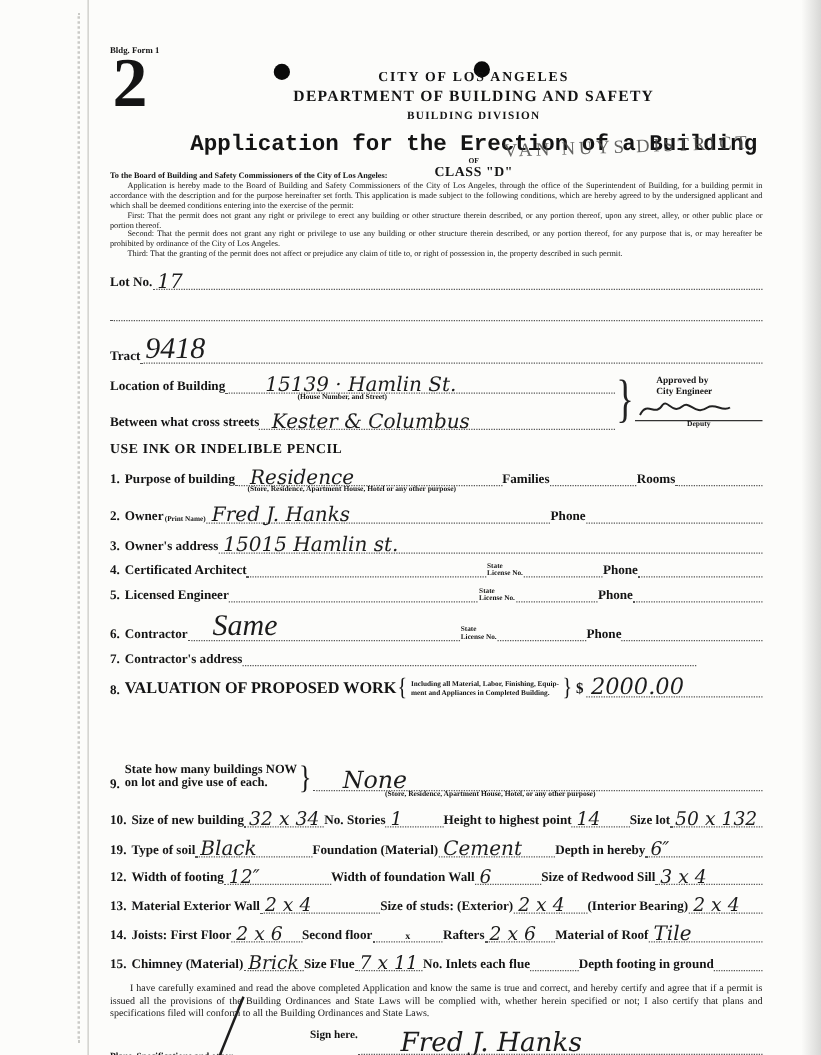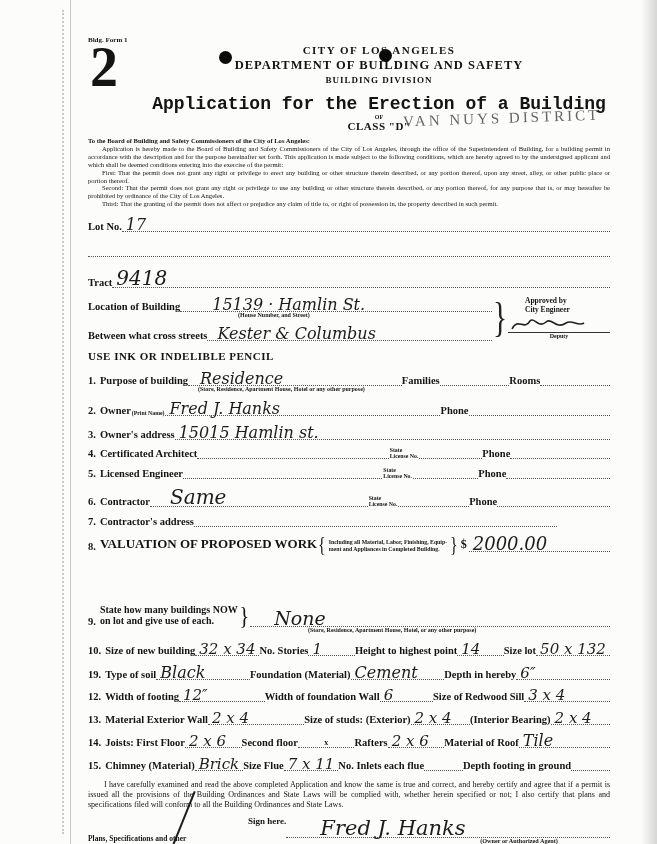--- a/index.html
+++ b/index.html
@@ -11,21 +11,21 @@
   .leftmarks{position:absolute;left:62px;top:10px;bottom:10px;width:0;
         border-left:2px dotted #a9a9a5;opacity:.6;}
   .content{position:absolute;left:88px;top:34px;width:522px;}
 
   
   .hdr{position:relative;height:100px;}
   .form-label{position:absolute;left:0;top:2px;font-size:7px;font-weight:700;}
   .big-num{position:absolute;left:2px;top:8px;font-size:56px;font-weight:700;line-height:.9;}
   .dot{position:absolute;width:13px;height:13px;border-radius:50%;background:#0a0a0a;}
   .d1{left:131px;top:17px;} .d2{left:291px;top:15px;}
-  .hdr-c{position:absolute;left:60px;right:0;top:10px;text-align:center;}
+  .hdr-c{position:absolute;left:60px;right:0;top:22px;text-align:center;}
   .city{font-size:11px;font-weight:700;letter-spacing:1.5px;}
   .dept-name{font-size:12.5px;font-weight:700;letter-spacing:1px;margin-top:2px;}
   .division{font-size:9px;font-weight:700;letter-spacing:1px;margin-top:2px;}
   .apptitle{font-size:18px;font-weight:700;margin-top:9px;font-family:Liberation Mono, monospace;}
   .ofword{font-size:6px;font-weight:700;margin-top:0;}
   .classline{font-size:11px;font-weight:700;letter-spacing:.5px;}
   .stamp{position:absolute;right:10px;top:76px;font-size:15px;letter-spacing:3px;color:#4a4a48;
          transform:rotate(-2deg);white-space:nowrap;opacity:.85;}
 
   
@@ -35,21 +35,21 @@
 
   
   .row{display:flex;align-items:flex-end;font-size:10.5px;font-weight:700;}
   .row .no{font-weight:700;margin-right:4px;}
   .fill{border-bottom:1px dotted #555;display:flex;align-items:flex-end;padding:0 4px;
         min-height:12px;position:relative;}
   .grow1{flex:1;} .grow2{flex:2;}
   .f-xs{flex:.35;} .f-sm{flex:.6;} .f-md{flex:1;}
   .sp{flex:.3;}
   .hw{font-family:"DejaVu Serif",serif;font-style:italic;font-weight:400;color:#1c1c1c;
-      white-space:nowrap;margin-bottom:-3px;} .hw15{font-size:15px;} .hw16{font-size:16px;} .hw20{font-size:20px;}
+      white-space:nowrap;margin-bottom:-3px;} .hw15{font-size:15px;} .hw16{font-size:16px;} .hw20{font-size:24px;font-family:Liberation Serif, serif;}
   .sublabel{font-size:6px;font-weight:700;text-align:center;line-height:1;}
   .tiny2{display:inline-block;font-size:5.8px;font-weight:700;line-height:1.05;margin:0 1px;}
   .lbl{white-space:nowrap;}
 
   
   .locsec{position:relative;margin-top:7px;padding-right:118px;}
   .locsec .row{margin-top:5px;}
   .engblock{position:absolute;right:0;top:2px;width:108px;}
   .brace{position:absolute;left:-12px;top:-4px;font-size:42px;font-weight:400;
          transform:scaleX(.7);color:#222;}

